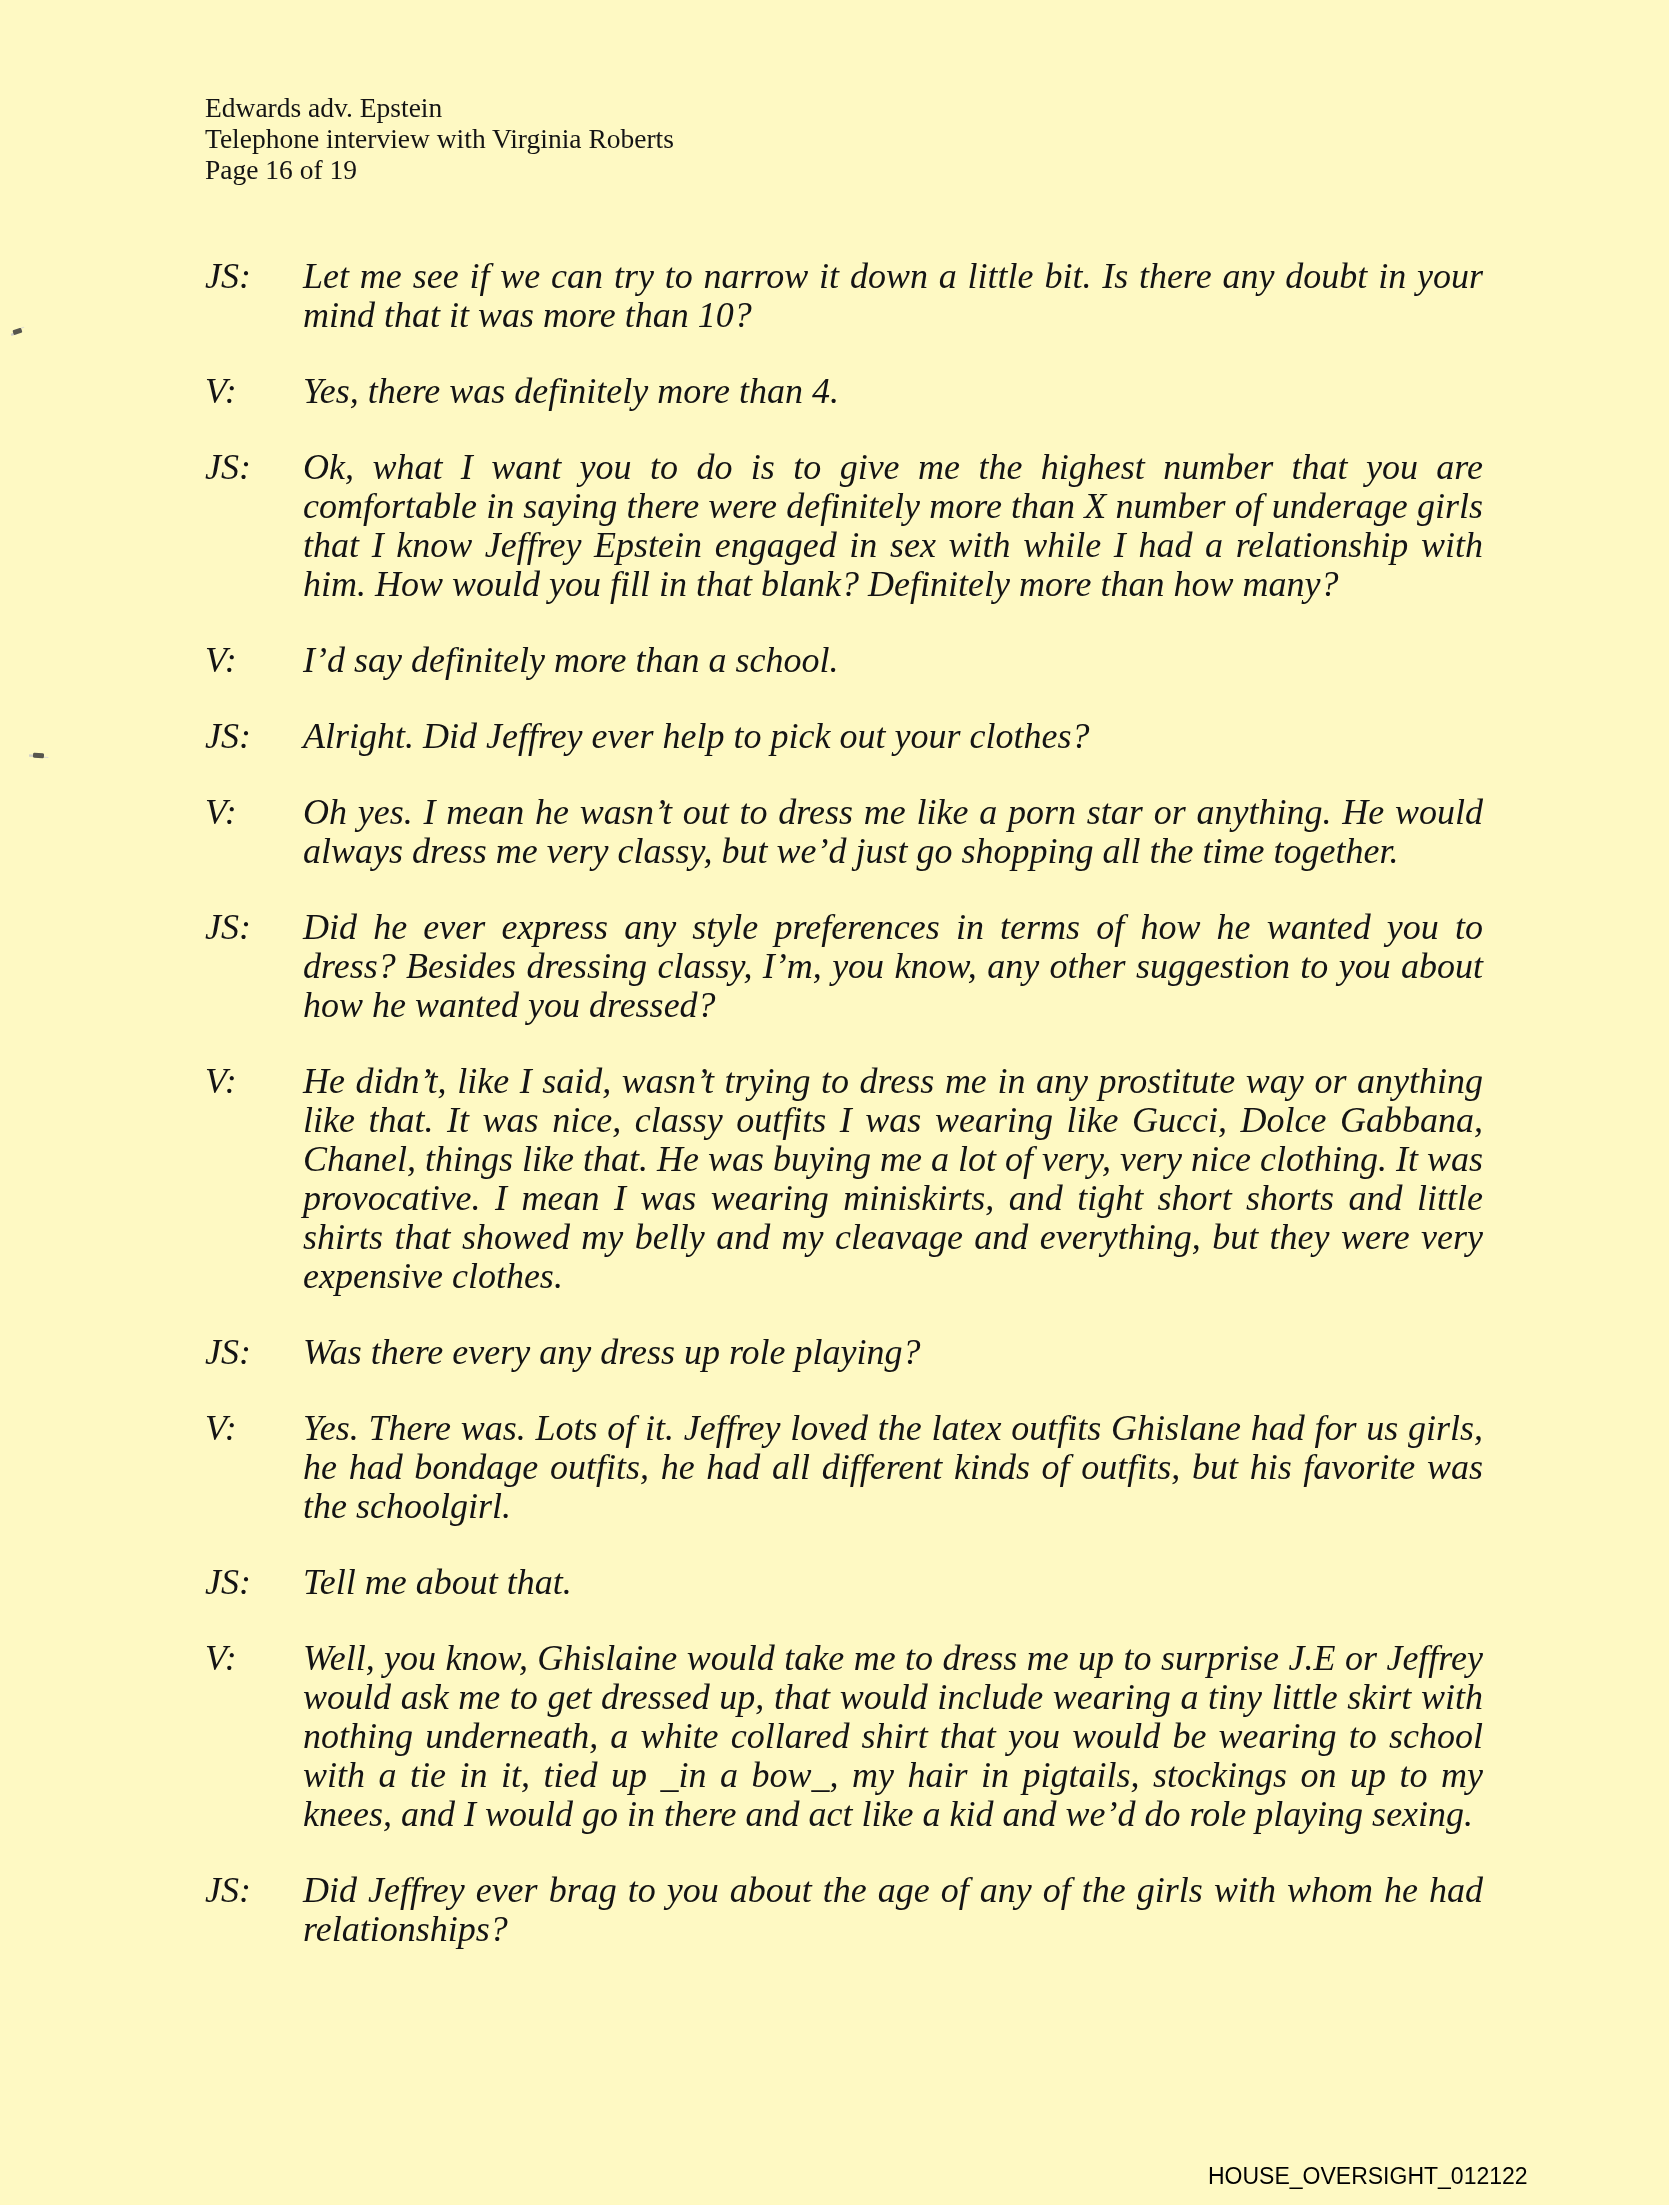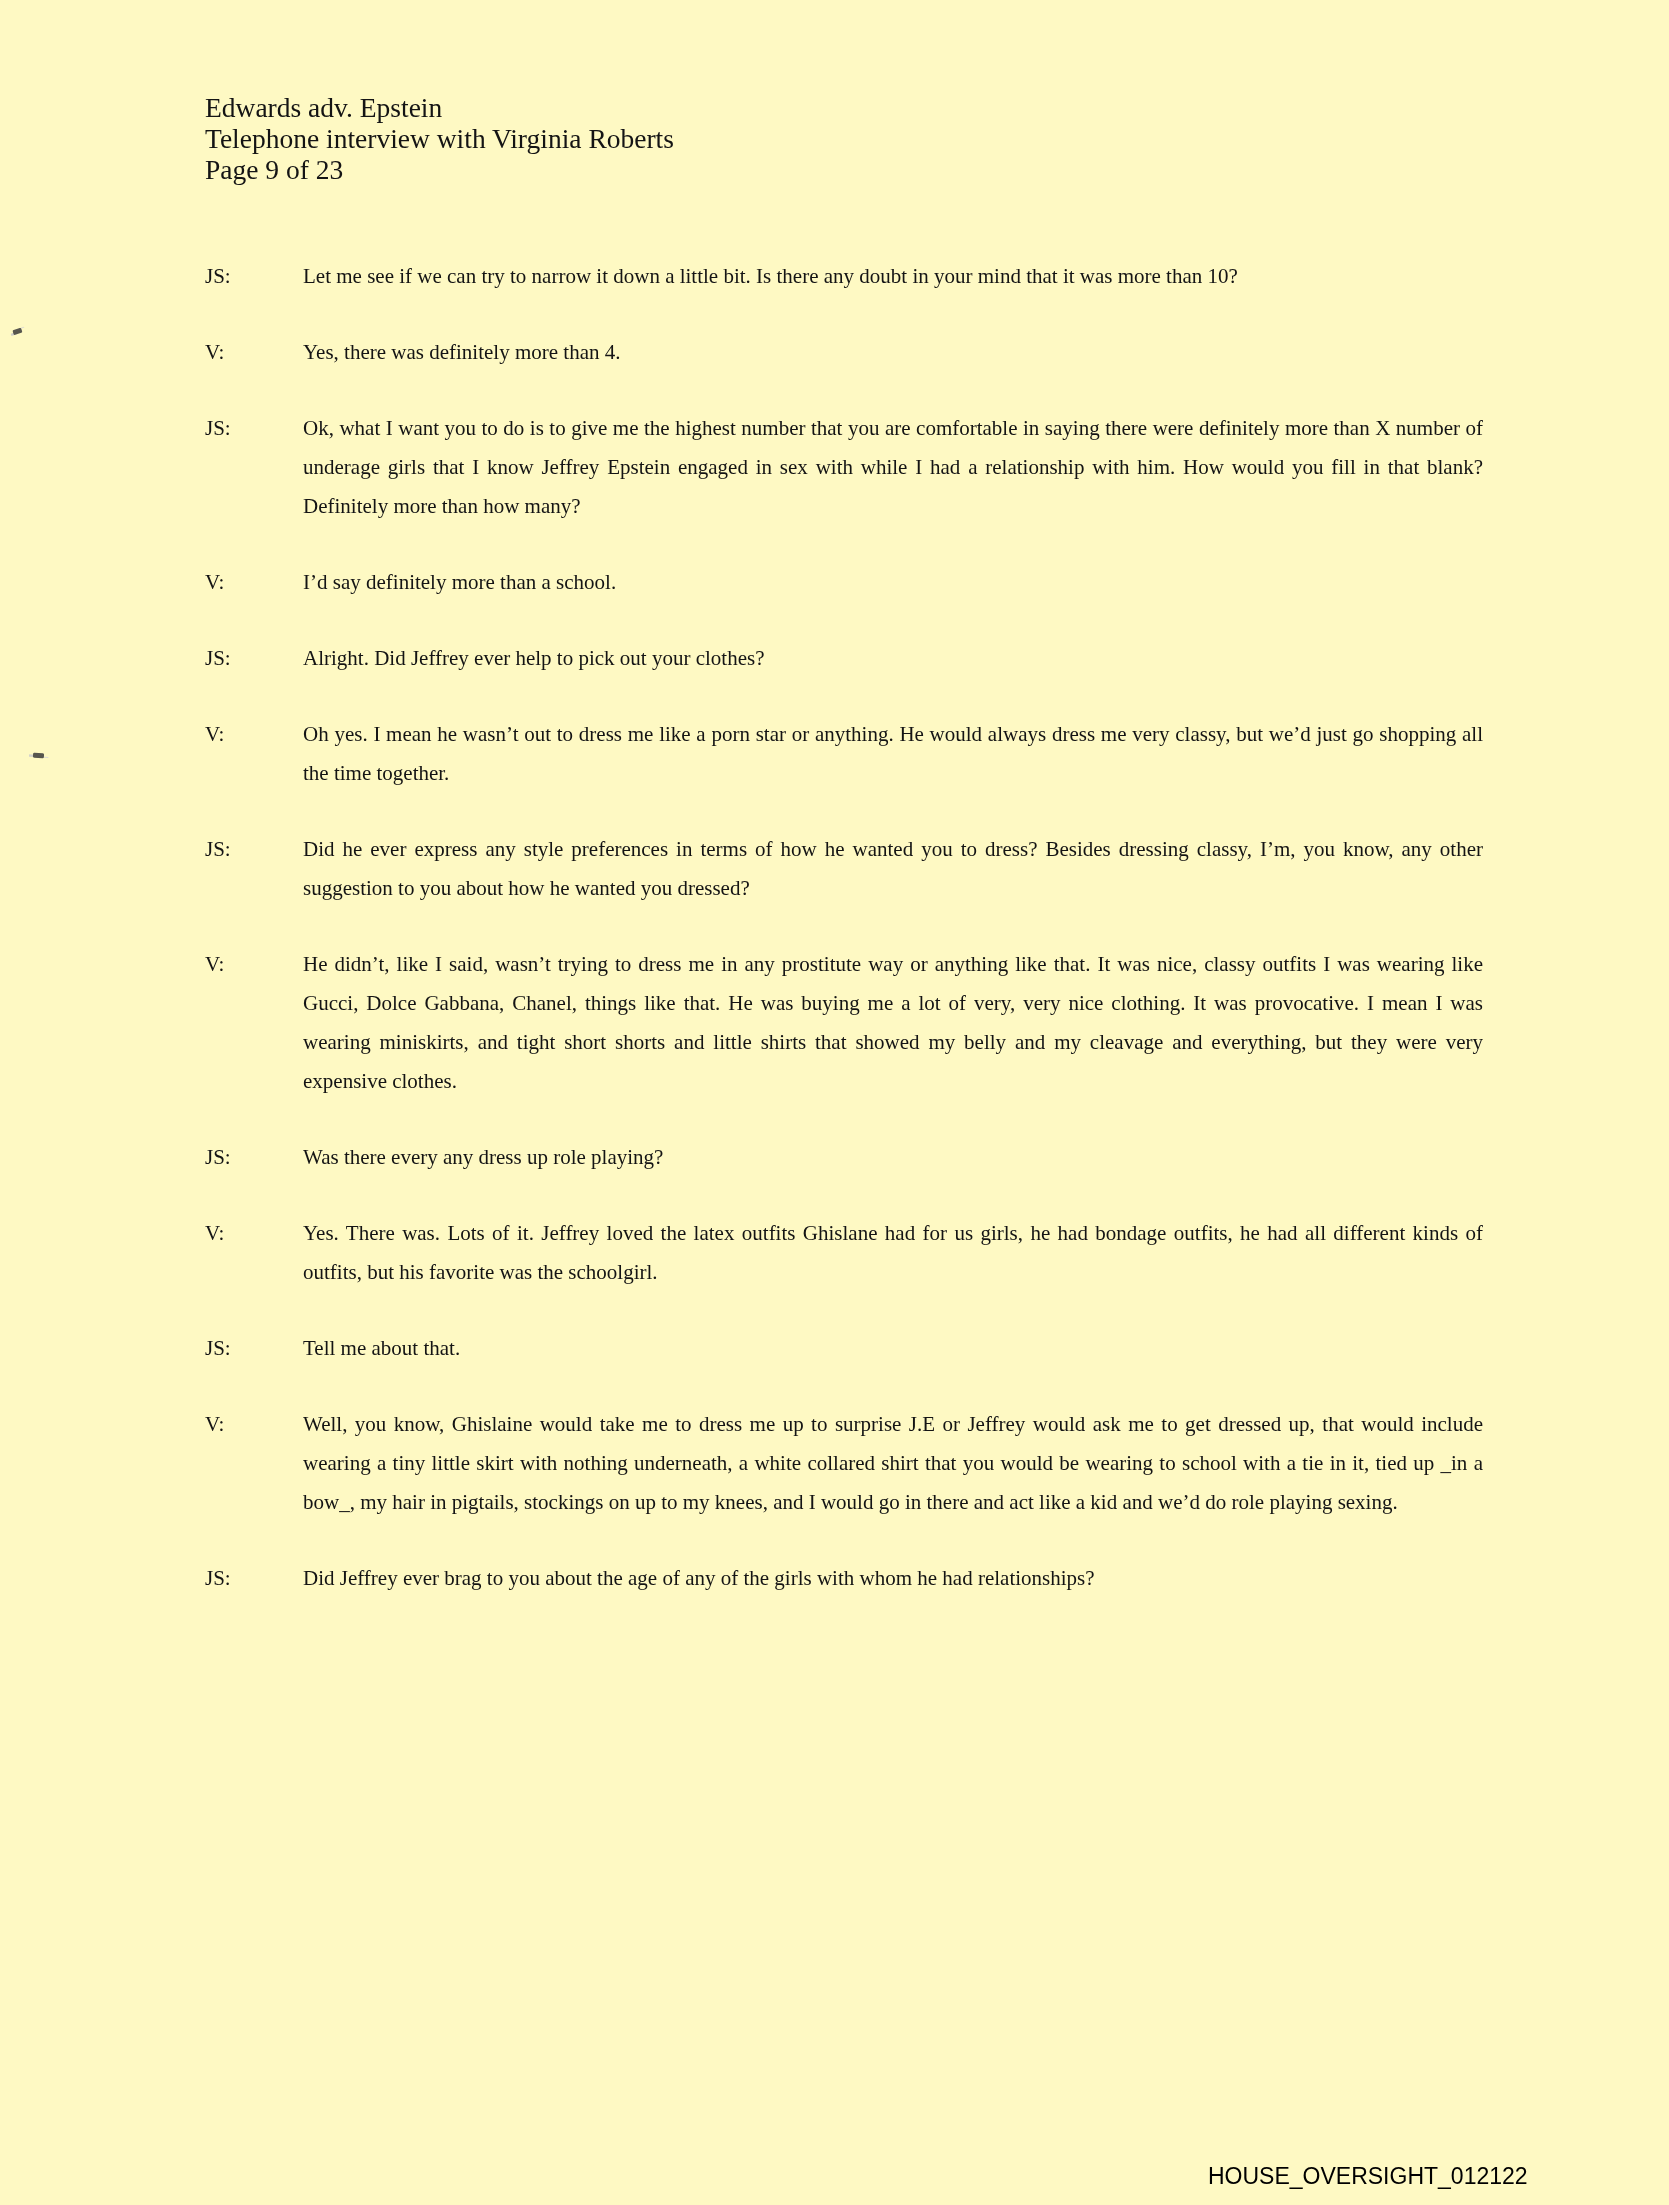--- a/index.html
+++ b/index.html
@@ -24,22 +24,23 @@
     font-size: 27.5px;
     line-height: 31px;
     white-space: nowrap;
   }
   
   .transcript {
     position: absolute;
     left: 205px;
     top: 257px;
     width: 1278px;
-    font-size: 21px;
+    font-size: 36px;
     line-height: 39px;
+    font-style: italic;
   }
   .row {
     display: grid;
     grid-template-columns: 98px 1fr;
     margin-bottom: 37px;
   }
   .speaker {
     text-align: left;
   }
   .speech {
@@ -85,21 +86,21 @@
 <body>
 
 <div class="page">
 
   <div class="speck speck-1"></div>
   <div class="speck speck-2"></div>
 
   <div class="doc-header">
     <div>Edwards adv. Epstein</div>
     <div>Telephone interview with Virginia Roberts</div>
-    <div>Page 9 of 23</div>
+    <div>Page 16 of 19</div>
   </div>
 
   <div class="transcript" id="transcript">
       <div class="row">
         <span class="speaker">JS:</span>
         <div class="speech">Let me see if we can try to narrow it down a little bit.  Is there any doubt in your mind that it was more than 10?</div>
       </div>
       <div class="row">
         <span class="speaker">V:</span>
         <div class="speech">Yes, there was definitely more than 4.</div>

